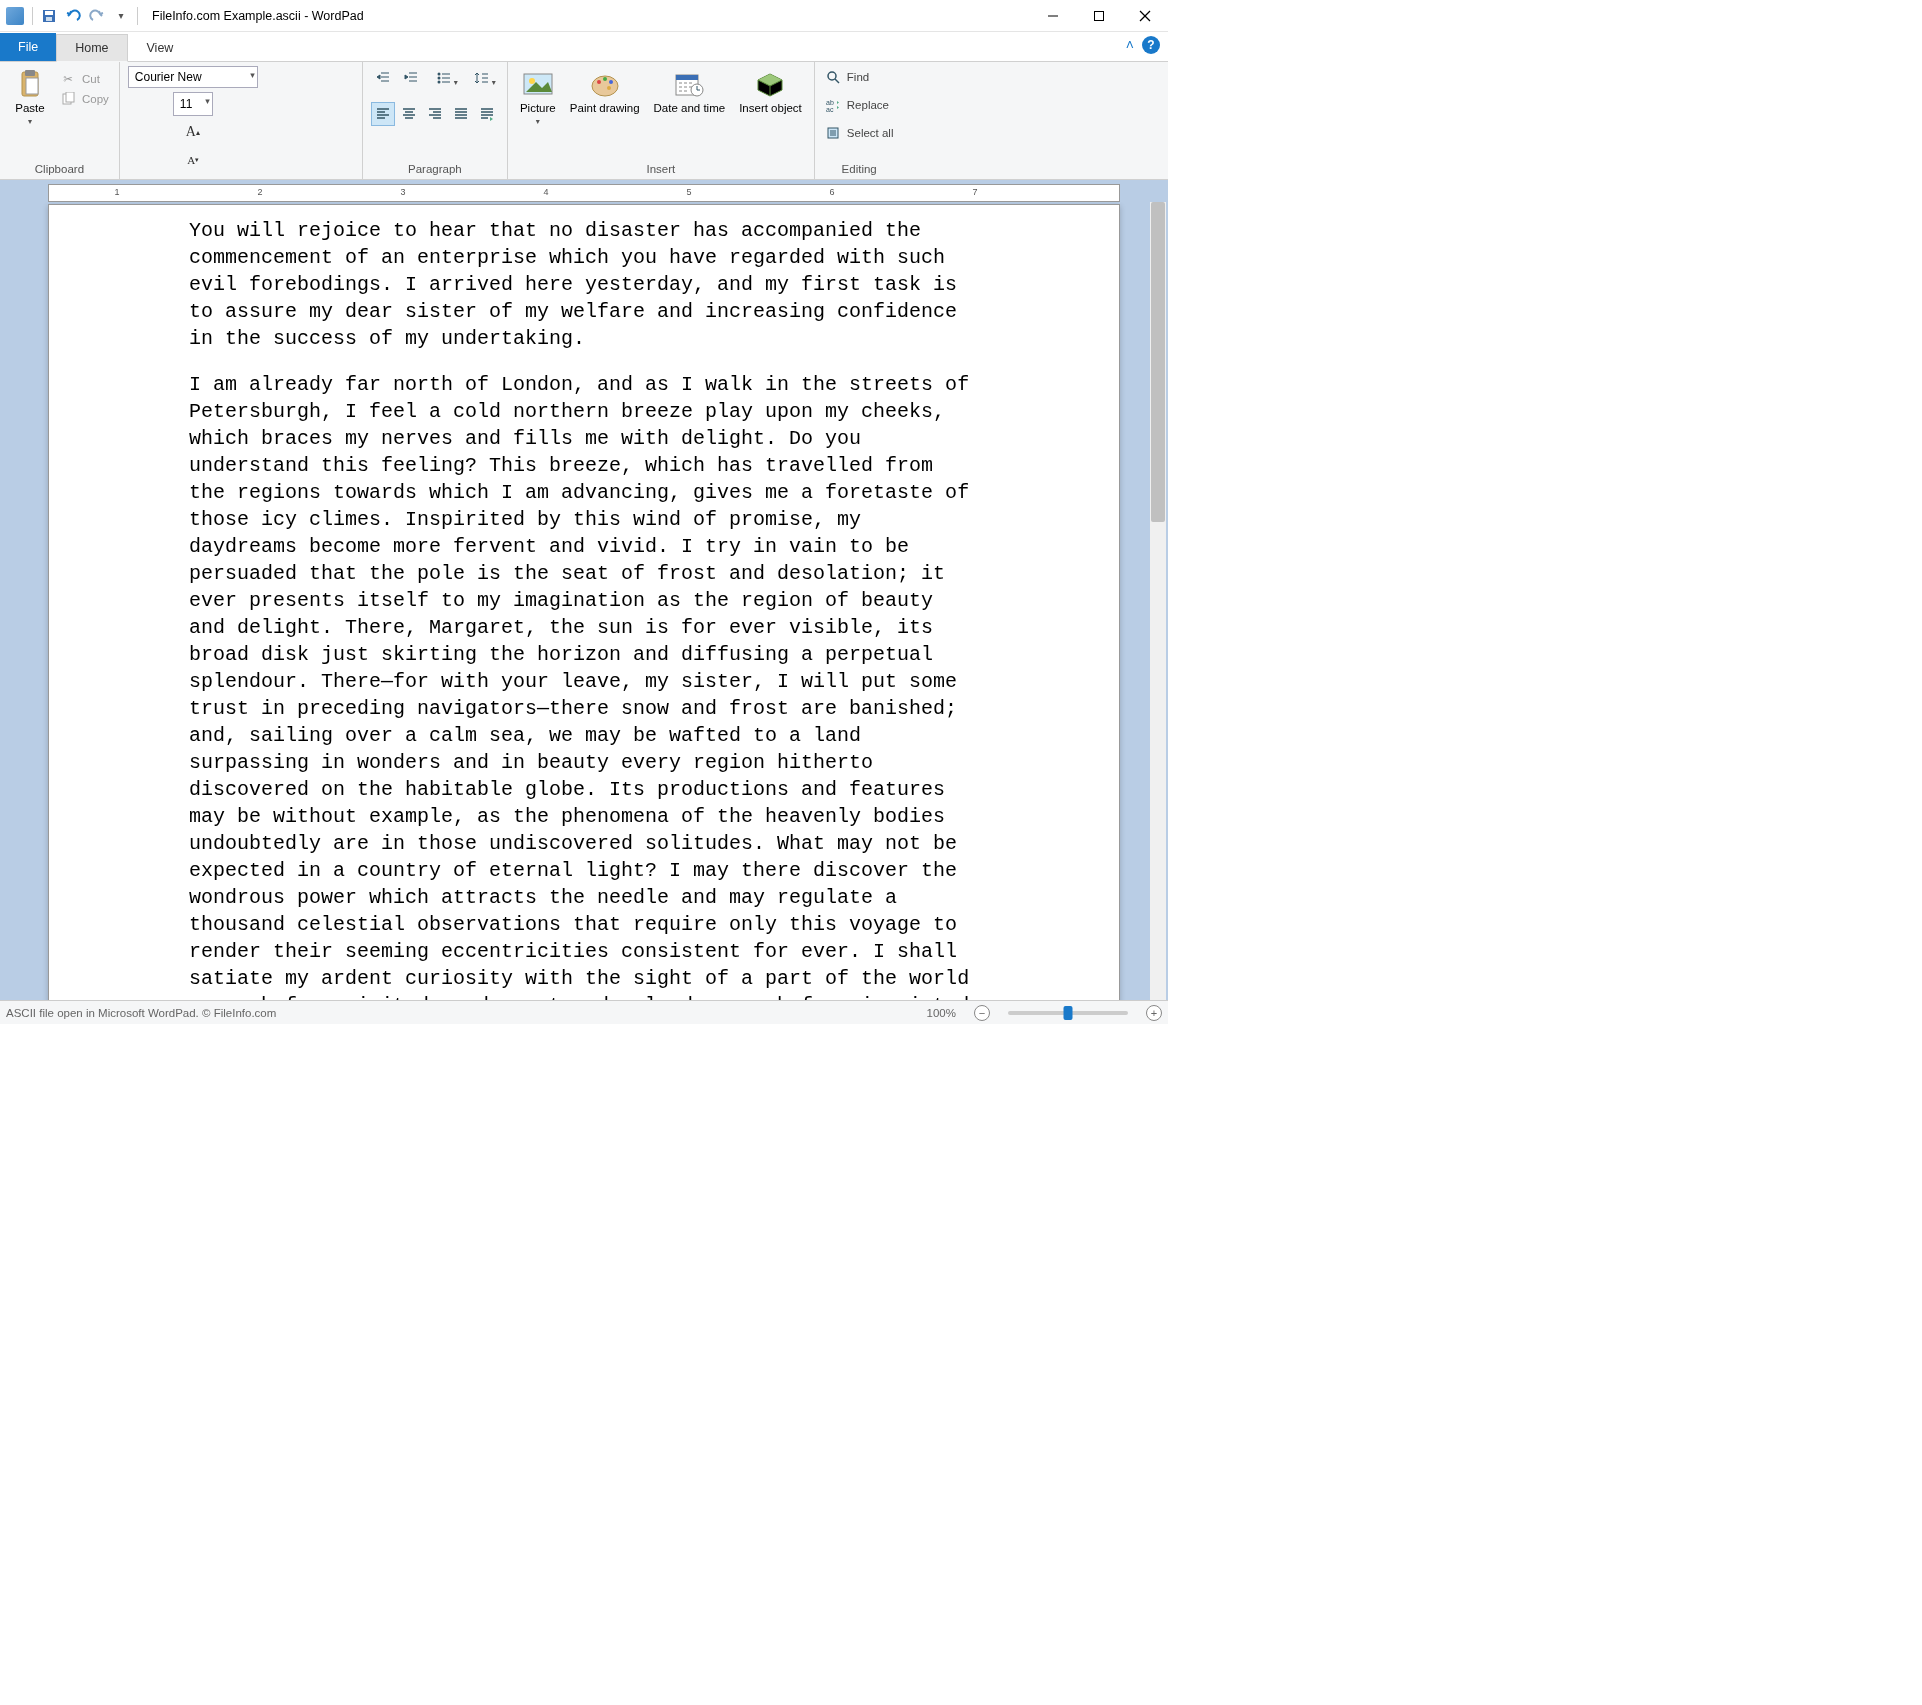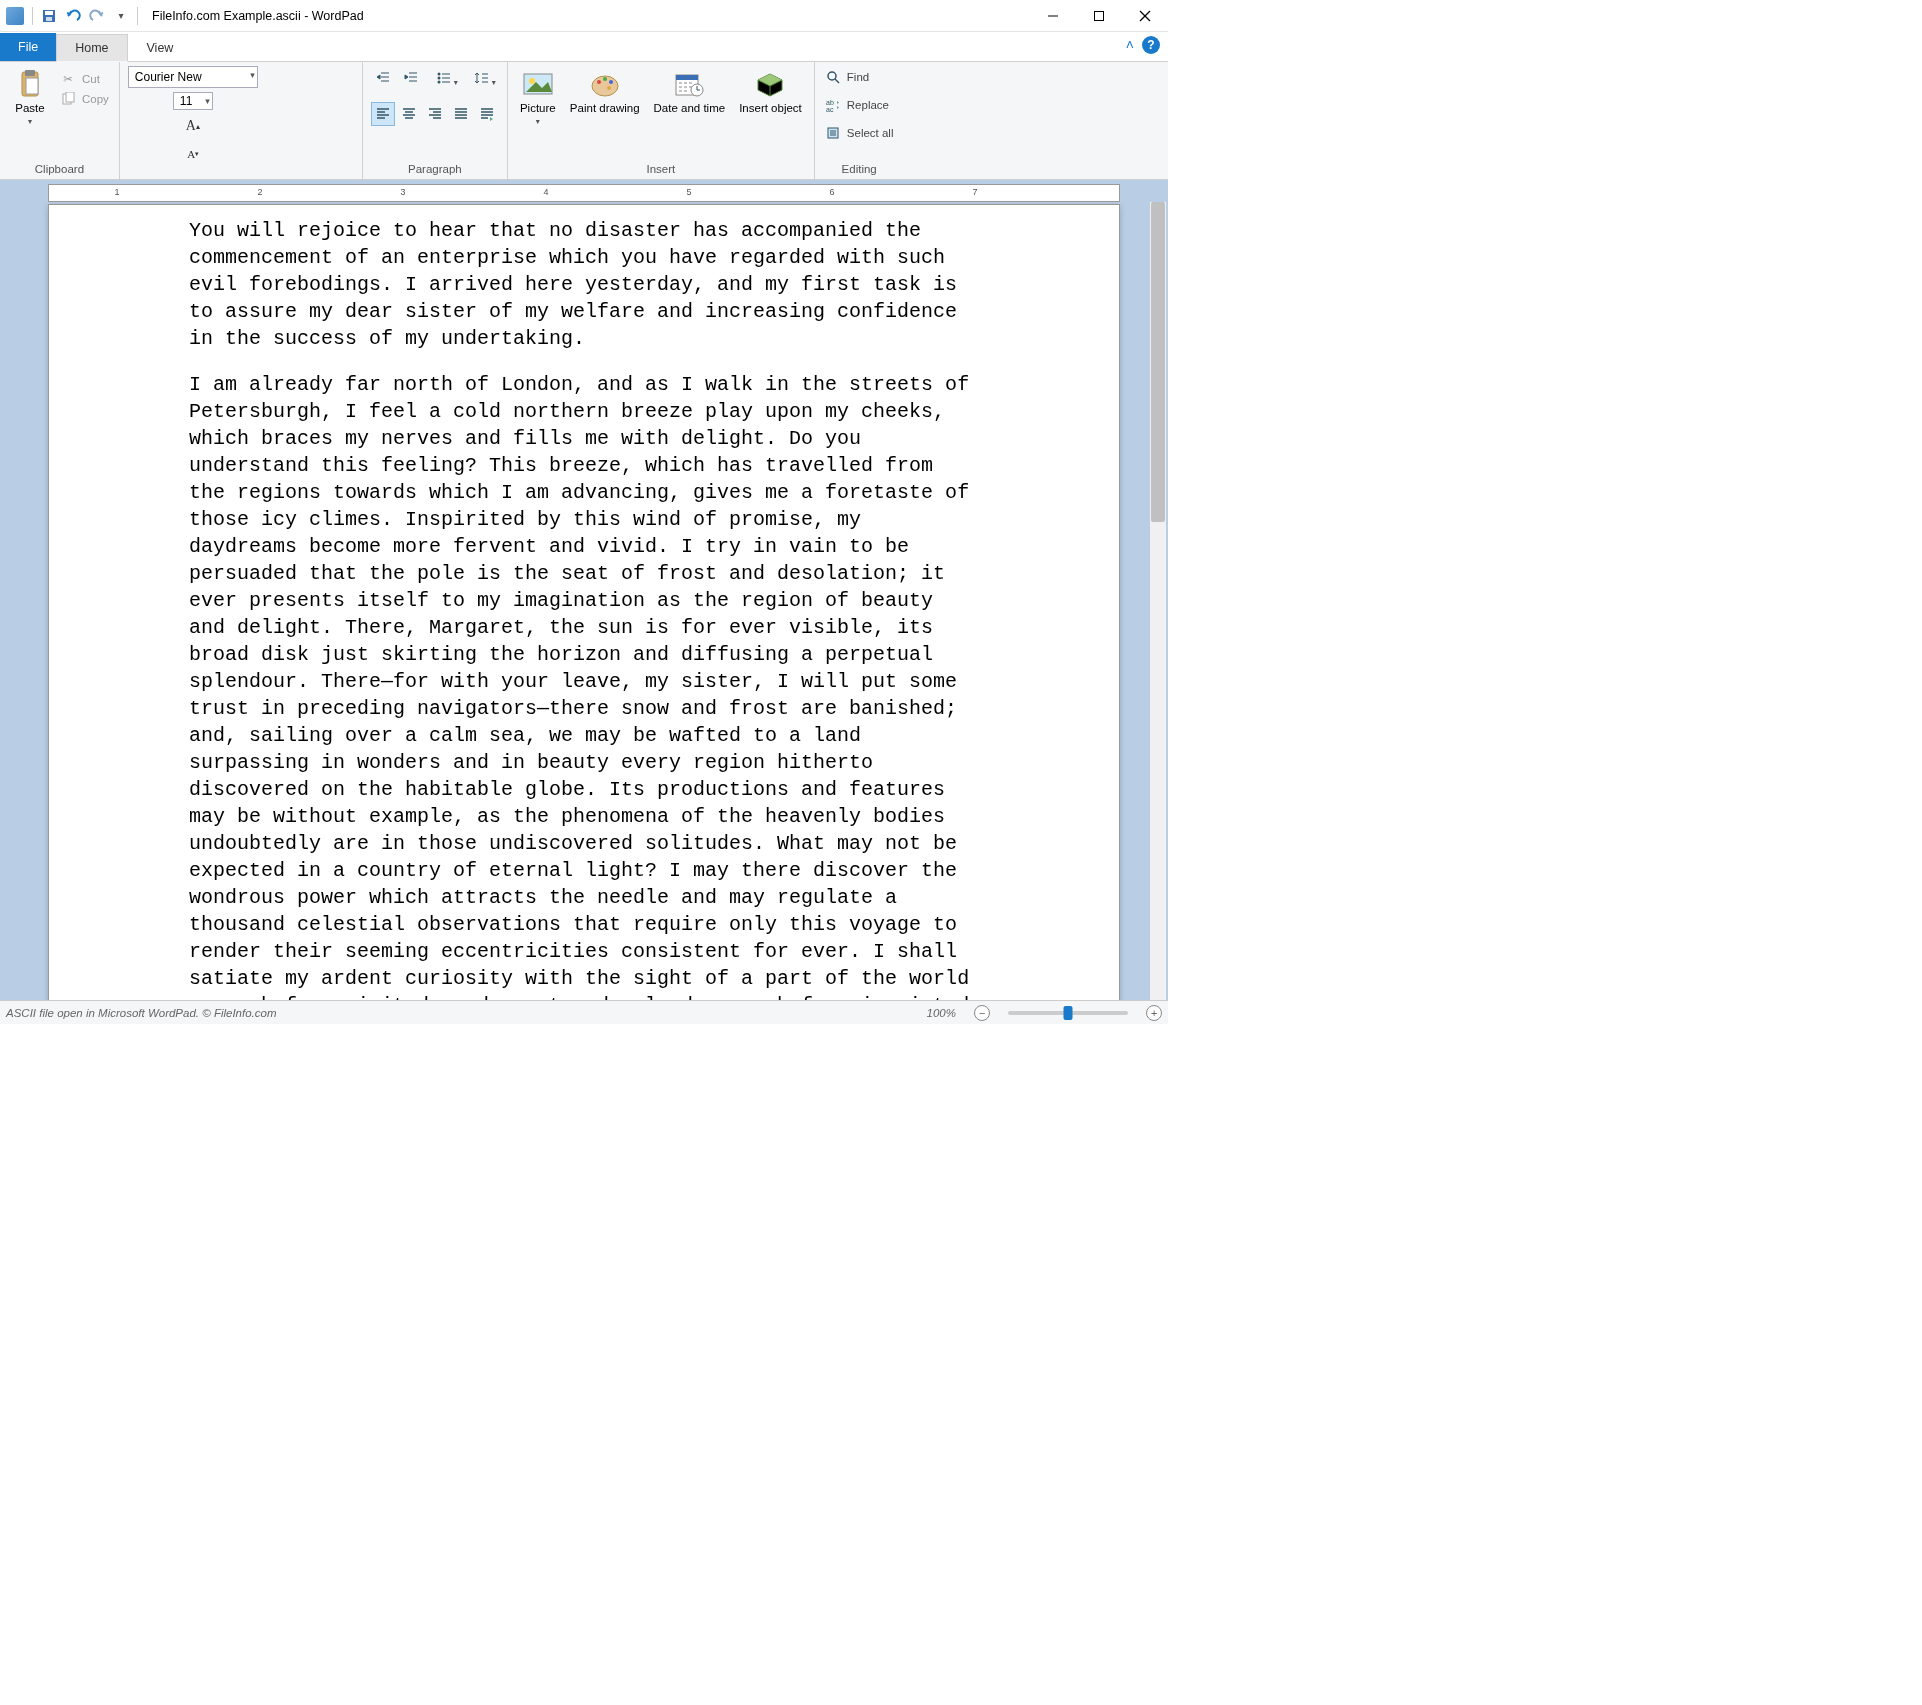--- a/index.html
+++ b/index.html
@@ -28,42 +28,42 @@
 .group-label { text-align: center; font-size: 11.5px; color: #555; padding: 2px 0; margin-top: 8px; }
 .big-btn { display: flex; flex-direction: column; align-items: center; gap: 2px; padding: 2px 4px; min-width: 44px; }
 .big-btn .icon { width: 32px; height: 32px; display: flex; align-items: center; justify-content: center; }
 .big-btn .lbl { font-size: 11.5px; text-align: center; line-height: 1.1; }
 .stack { display: flex; flex-direction: column; gap: 2px; }
 .mini-item { display: flex; align-items: center; gap: 6px; font-size: 11.5px; padding: 1px 2px; color: #444; }
 .mini-item.disabled { color: #999; }
 .mini-icon { width: 16px; height: 16px; display: inline-flex; align-items: center; justify-content: center; }
 .font-row { display: flex; gap: 4px; align-items: center; margin-bottom: 6px; flex-direction: column; }
 .font-name { width: 130px; height: 22px; border: 1px solid #aab; background: #fff; display: flex; align-items: center; padding: 0 6px; font-size: 12px; position: relative; }
-.font-size { width: 40px; height: 18px; border: 1px solid #aab; background: #fff; display: flex; align-items: center; padding: 0 6px; font-size: 12px; position: relative; }
+.font-size { width: 40px; height: 24px; border: 1px solid #aab; background: #fff; display: flex; align-items: center; padding: 0 6px; font-size: 12px; position: relative; }
 .dd-arrow { position: absolute; right: 2px; top: 3px; font-size: 9px; color: #555; }
 .toolbar-row { display: flex; gap: 2px; align-items: center; }
 .tbtn { width: 24px; height: 24px; display: inline-flex; align-items: center; justify-content: center; font-size: 14px; color: #333; border: 1px solid transparent; }
 .tbtn.active { background: #cde6f7; border-color: #8ab9e0; }
 .tbtn.withdd { width: 34px; position: relative; }
 .tbtn.withdd::after { content:'▾'; font-size: 8px; position: absolute; right: 2px; bottom: 2px; color: #555;}
 .para-row1 { display: flex; gap: 4px; margin-bottom: 6px; }
 
 
 .workarea { background: #b9cde5; position: relative; height: 820px; display: flex; flex-direction: column; }
 .ruler-wrap { padding: 4px 48px 0 48px; }
 .ruler { background: #fff; border: 1px solid #999; height: 18px; position: relative; font-size: 9px; color: #555; overflow: hidden; }
 .ruler .num { position: absolute; top: 2px; transform: translateX(-50%); }
 .doc-scroll { flex: 1; overflow: hidden; padding: 2px 48px 0 48px; position: relative; }
 .page { background: #fff; border: 1px solid #999; box-shadow: 0 2px 6px rgba(0,0,0,.2); padding: 12px 140px 12px 140px; min-height: 790px; }
 .doc-text { font-family: 'Courier New', monospace; font-size: 20px; line-height: 1.35; white-space: pre-wrap; color: #000; }
 .vscroll { position: absolute; right: 2px; top: 0; width: 16px; height: 100%; background: #f0f0f0; }
 .vthumb { position: absolute; top: 0; left: 1px; width: 14px; height: 320px; background: #c0c0c0; border-radius: 2px; }
 
 
-.statusbar { height: 24px; border-top: 1px solid #ccc; background: #f5f6f7; display: flex; align-items: center; padding: 0 6px; font-size: 11.5px; color: #666; justify-content: space-between; font-style: italic; }
+.statusbar { height: 24px; border-top: 1px solid #ccc; background: #f5f6f7; display: flex; align-items: center; padding: 0 6px; font-size: 11.5px; color: #666; justify-content: space-between; }
 .zoom-ctrl { display: flex; align-items: center; gap: 18px; }
 .zoom-btn { width: 16px; height: 16px; border: 1px solid #888; border-radius: 50%; display: inline-flex; align-items: center; justify-content: center; font-size: 11px; background: #fff; }
 .zoom-slider { width: 120px; height: 4px; background: #ccc; position: relative; border-radius: 2px; }
 .zoom-thumb { position: absolute; left: 50%; top: -5px; width: 9px; height: 14px; background: #1979ca; border-radius: 2px; transform: translateX(-50%);}
 svg { display: block; }
 </style>
 </head>
 <body>
 
 <div class="titlebar">

